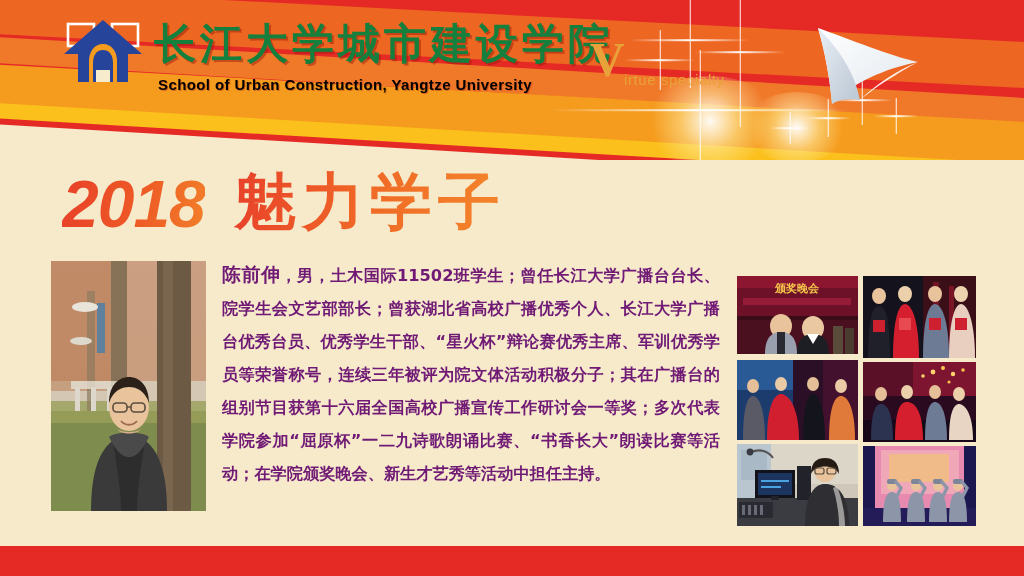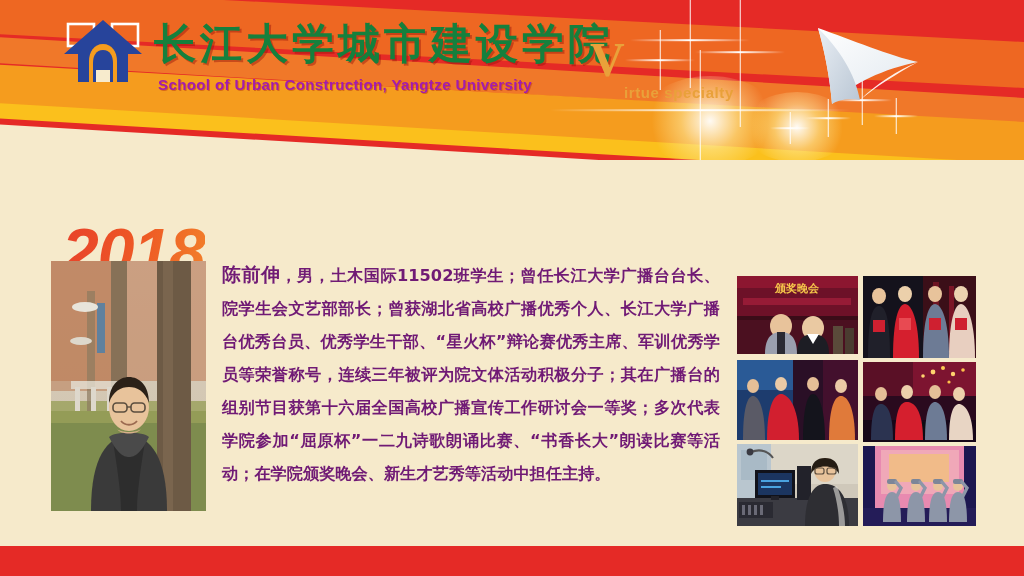--- a/index.html
+++ b/index.html
@@ -33,40 +33,40 @@
 
   
   .plane{position:absolute;left:812px;top:22px;width:116px;height:92px;}
 
   
   .logo-wrap{position:absolute;left:62px;top:14px;width:520px;height:84px;}
   .house{position:absolute;left:0;top:0;width:82px;height:72px;}
   .school-cn{position:absolute;left:92px;top:2px;color:#15803d;font-size:42px;font-weight:bold;
      letter-spacing:4px;white-space:nowrap;font-family:"DejaVu Sans","Liberation Sans",sans-serif;
      text-shadow:2px 2px 0 rgba(150,20,10,.45);}
-  .school-en{position:absolute;left:96px;top:62px;color:#a21caf;font-size:15px;font-weight:bold;
+  .school-en{position:absolute;left:96px;top:62px;color:#000000;font-size:15px;font-weight:bold;
      letter-spacing:.4px;white-space:nowrap;text-shadow:1px 1px 0 rgba(190,60,20,.55);}
 
   
-  .title-row{position:absolute;left:62px;top:160px;width:900px;height:84px;margin-top:48px;}
+  .title-row{position:absolute;left:62px;top:160px;width:900px;height:84px;}
   .year{position:absolute;left:0;top:6px;font-size:66px;font-weight:bold;font-style:italic;
      letter-spacing:-1px;
      background:linear-gradient(100deg,#E8402A 0%,#EE5A25 55%,#F2802A 100%);
      -webkit-background-clip:text;background-clip:text;color:transparent;}
   .title-cn{position:absolute;left:172px;top:0px;font-size:62px;font-weight:bold;letter-spacing:6px;
      font-family:"DejaVu Sans","Liberation Sans",sans-serif;
      background:linear-gradient(100deg,#E8402A 0%,#F06A26 50%,#F4872B 100%);
      -webkit-background-clip:text;background-clip:text;color:transparent;white-space:nowrap;}
 
   .badge{position:absolute;left:590px;top:38px;width:160px;height:56px;}
   .badge .v{position:absolute;left:0;top:-2px;font-size:48px;font-weight:bold;color:#E9A13A;line-height:1;
      font-family:"Liberation Serif",serif;}
   .badge .cn{position:absolute;left:34px;top:2px;font-size:24px;font-weight:bold;color:#E9A13A;letter-spacing:6px;
      font-family:"DejaVu Sans","Liberation Sans",sans-serif;white-space:nowrap;}
-  .badge .en{position:absolute;left:34px;top:46px;font-size:15px;font-weight:bold;color:#E9A13A;letter-spacing:.6px;white-space:nowrap;}
+  .badge .en{position:absolute;left:34px;top:33px;font-size:15px;font-weight:normal;color:#E9A13A;letter-spacing:.6px;white-space:nowrap;}
 
   
   .portrait{position:absolute;left:51px;top:261px;width:155px;height:250px;overflow:hidden;background:#8e8a78;}
   .portrait svg{display:block;}
 
   
   .bio{position:absolute;left:222px;top:258px;width:498px;height:262px;
      font-family:"DejaVu Sans","Liberation Sans",sans-serif;
      font-size:16.2px;line-height:33px;color:#701a75;text-align:justify;font-weight:bold;}
   .bio .nm{font-size:19px;font-weight:bold;}
@@ -131,20 +131,21 @@
         <path d="M41 36 C48 36 51 42 51 49 L51 68 L31 68 L31 49 C31 42 34 36 41 36 Z" fill="#27449B"></path>
         <rect x="34" y="56" width="14" height="12" fill="#F7EBCD"></rect>
       </svg>
       <div class="school-cn">长江大学城市建设学院</div>
       <div class="school-en">School of Urban Construction, Yangtze University</div>
     </div>
   </div>
 
   <div class="title-row">
     <div class="year">2018</div>
+    <div class="title-cn">魅力学子</div>
   </div>
 
   <div class="badge">
     <div class="v">V</div>
     <div class="en">irtue specialty</div>
   </div>
 
   <div class="portrait">
     <svg width="155" height="250" viewBox="0 0 155 250">
       <defs>

